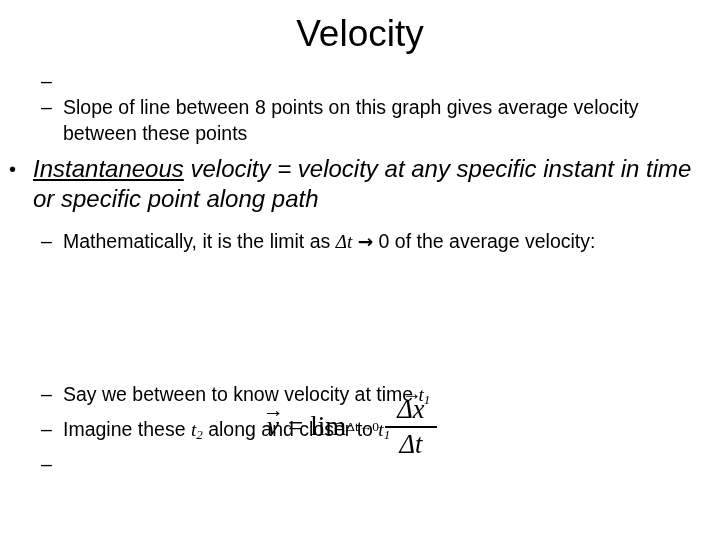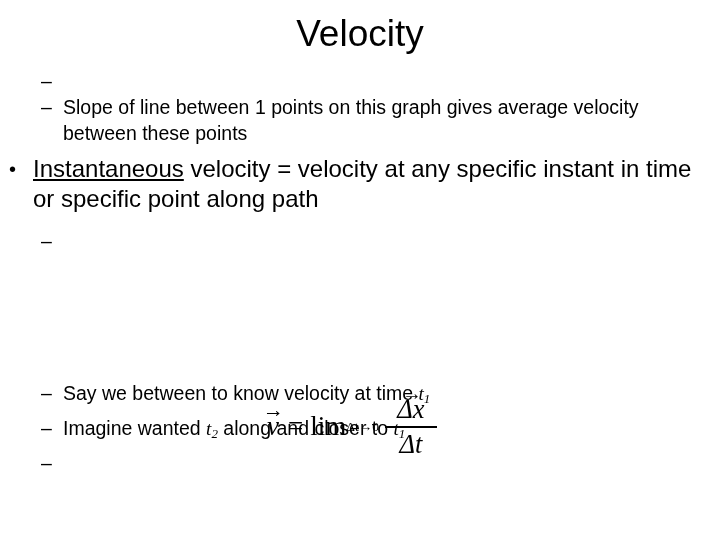--- a/index.html
+++ b/index.html
@@ -78,20 +78,21 @@
   .lvl1 > .marker {
     width: 24px;
     flex: 0 0 24px;
     font-size: 20px;
     line-height: 30px;
     text-align: left;
   }
   .lvl1 > .text {
     flex: 1 1 auto;
     max-width: 686px;
+    font-style: italic;
   }
 
   .u { text-decoration: underline; }
 
   
   .mvar {
     font-family: "Liberation Serif", "DejaVu Serif", serif;
     font-style: italic;
     font-size: 0.98em;
   }
@@ -209,32 +210,33 @@
   <div class="body">
 
     <div class="group-a">
 
       <div class="bullet lvl2">
         <span class="marker">–</span>
       </div>
 
       <div class="bullet lvl2">
         <span class="marker">–</span>
-        <span class="text">Slope of line between 1 points on this graph gives average velocity between these points</span>
+        <span class="text">Slope of line between 8 points on this graph gives average velocity between these points</span>
       </div>
     </div>
 
     <div class="bullet lvl1">
       <span class="marker">•</span>
       <span class="text"><span class="u">Instantaneous</span><span> velocity = velocity at any specific instant in time or specific point along path</span></span>
     </div>
 
     <div class="group-math">
       <div class="bullet lvl2">
         <span class="marker">–</span>
+        <span class="text"><span>Mathematically, it is the limit as </span><span class="mvar">Δt</span><span>&nbsp;</span><span class="arrow">→</span><span> 0 of the average velocity:</span></span>
       </div>
     </div>
 
     <div class="equation-wrap">
       <div class="equation">
         <span class="eq-v"><span class="vec-bar">→</span><span>v</span></span>
         <span class="eq-eq">=</span>
         <span class="eq-lim">
           <span class="lim-main">lim</span>
           <span class="lim-sub">Δt→0</span>
@@ -249,21 +251,21 @@
 
     <div class="group-bottom" style="margin-top:126px;">
 
       <div class="bullet lvl2">
         <span class="marker">–</span>
         <span class="text"><span>Say we between to know velocity at time </span><span class="mvar"><span>t</span><sub>1</sub></span></span>
       </div>
 
       <div class="bullet lvl2">
         <span class="marker">–</span>
-        <span class="text"><span>Imagine wanted </span><span class="mvar"><span>t</span><sub>2</sub></span><span> along and closer to </span><span class="mvar"><span>t</span><sub>1</sub></span></span>
+        <span class="text"><span>Imagine these </span><span class="mvar"><span>t</span><sub>2</sub></span><span> along and closer to </span><span class="mvar"><span>t</span><sub>1</sub></span></span>
       </div>
 
       <div class="bullet lvl2">
         <span class="marker">–</span>
       </div>
     </div>
 
   </div>
 </div>
 

